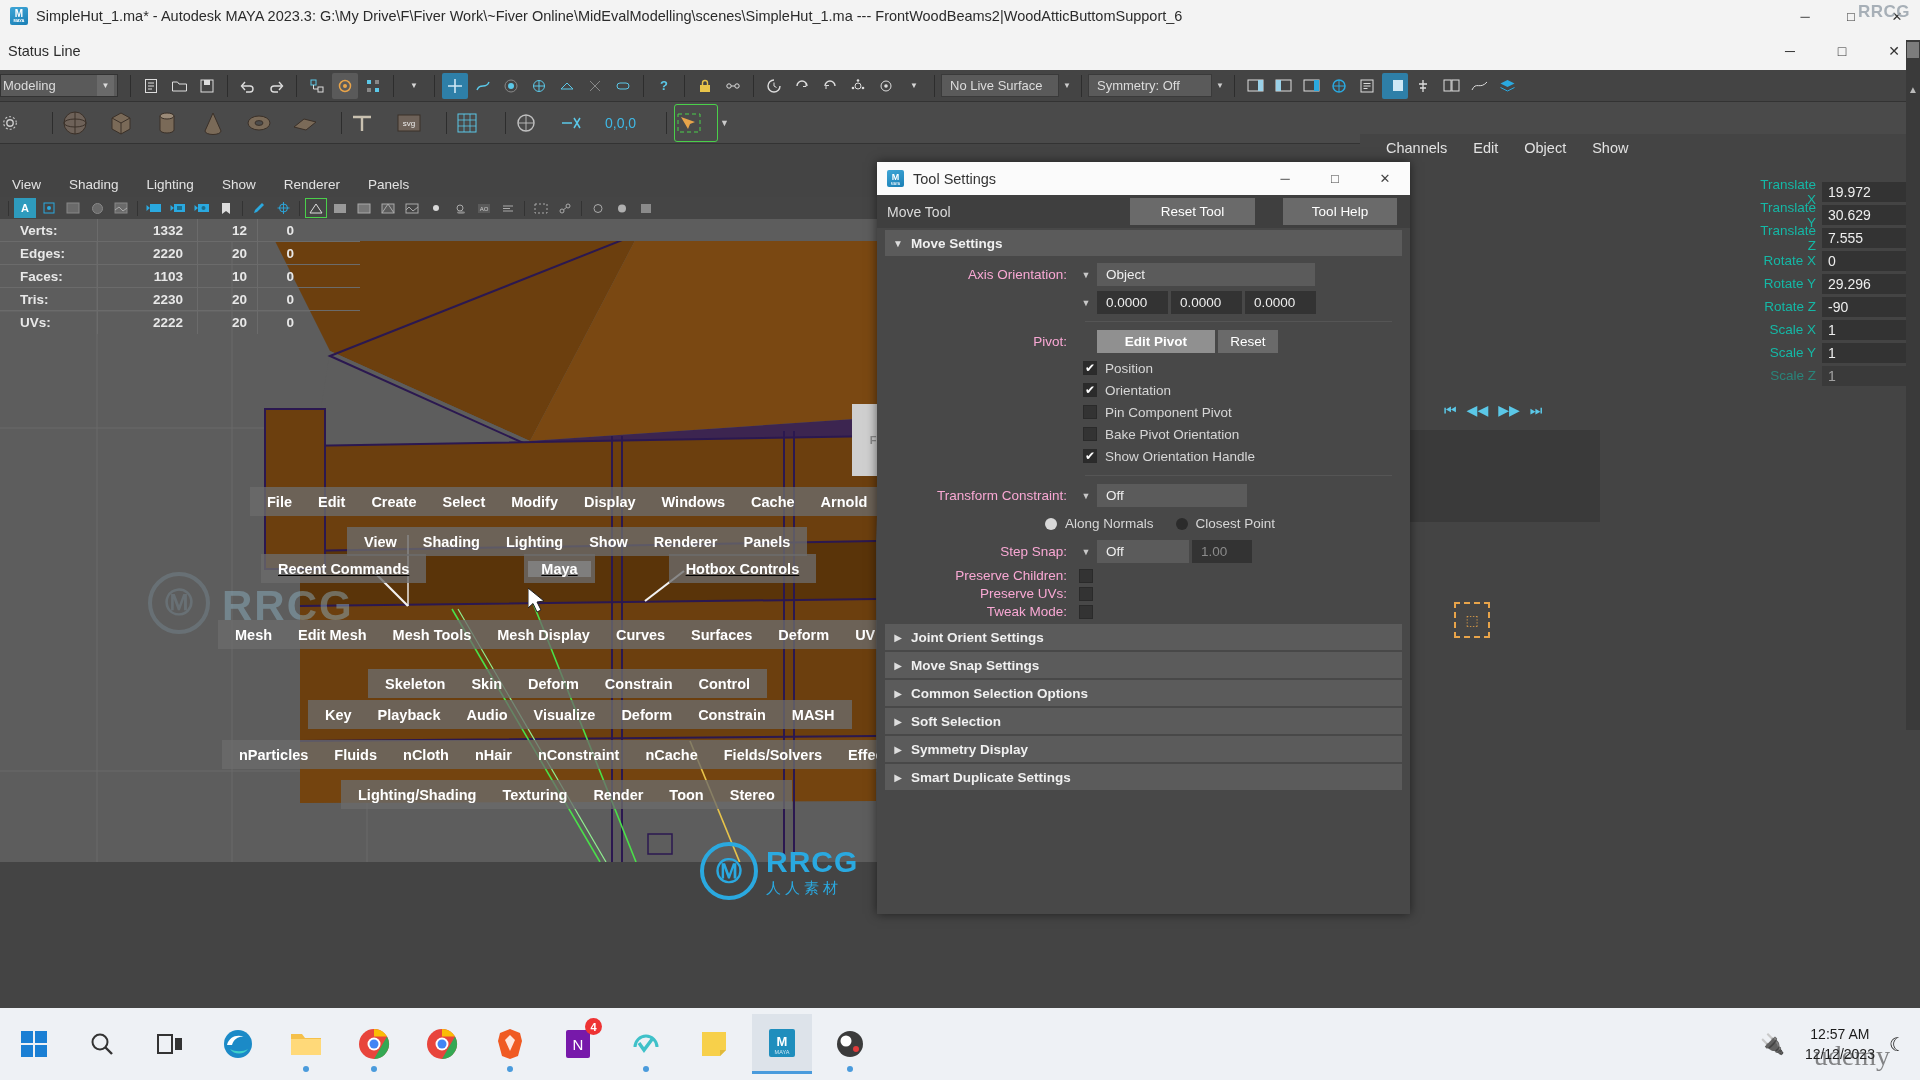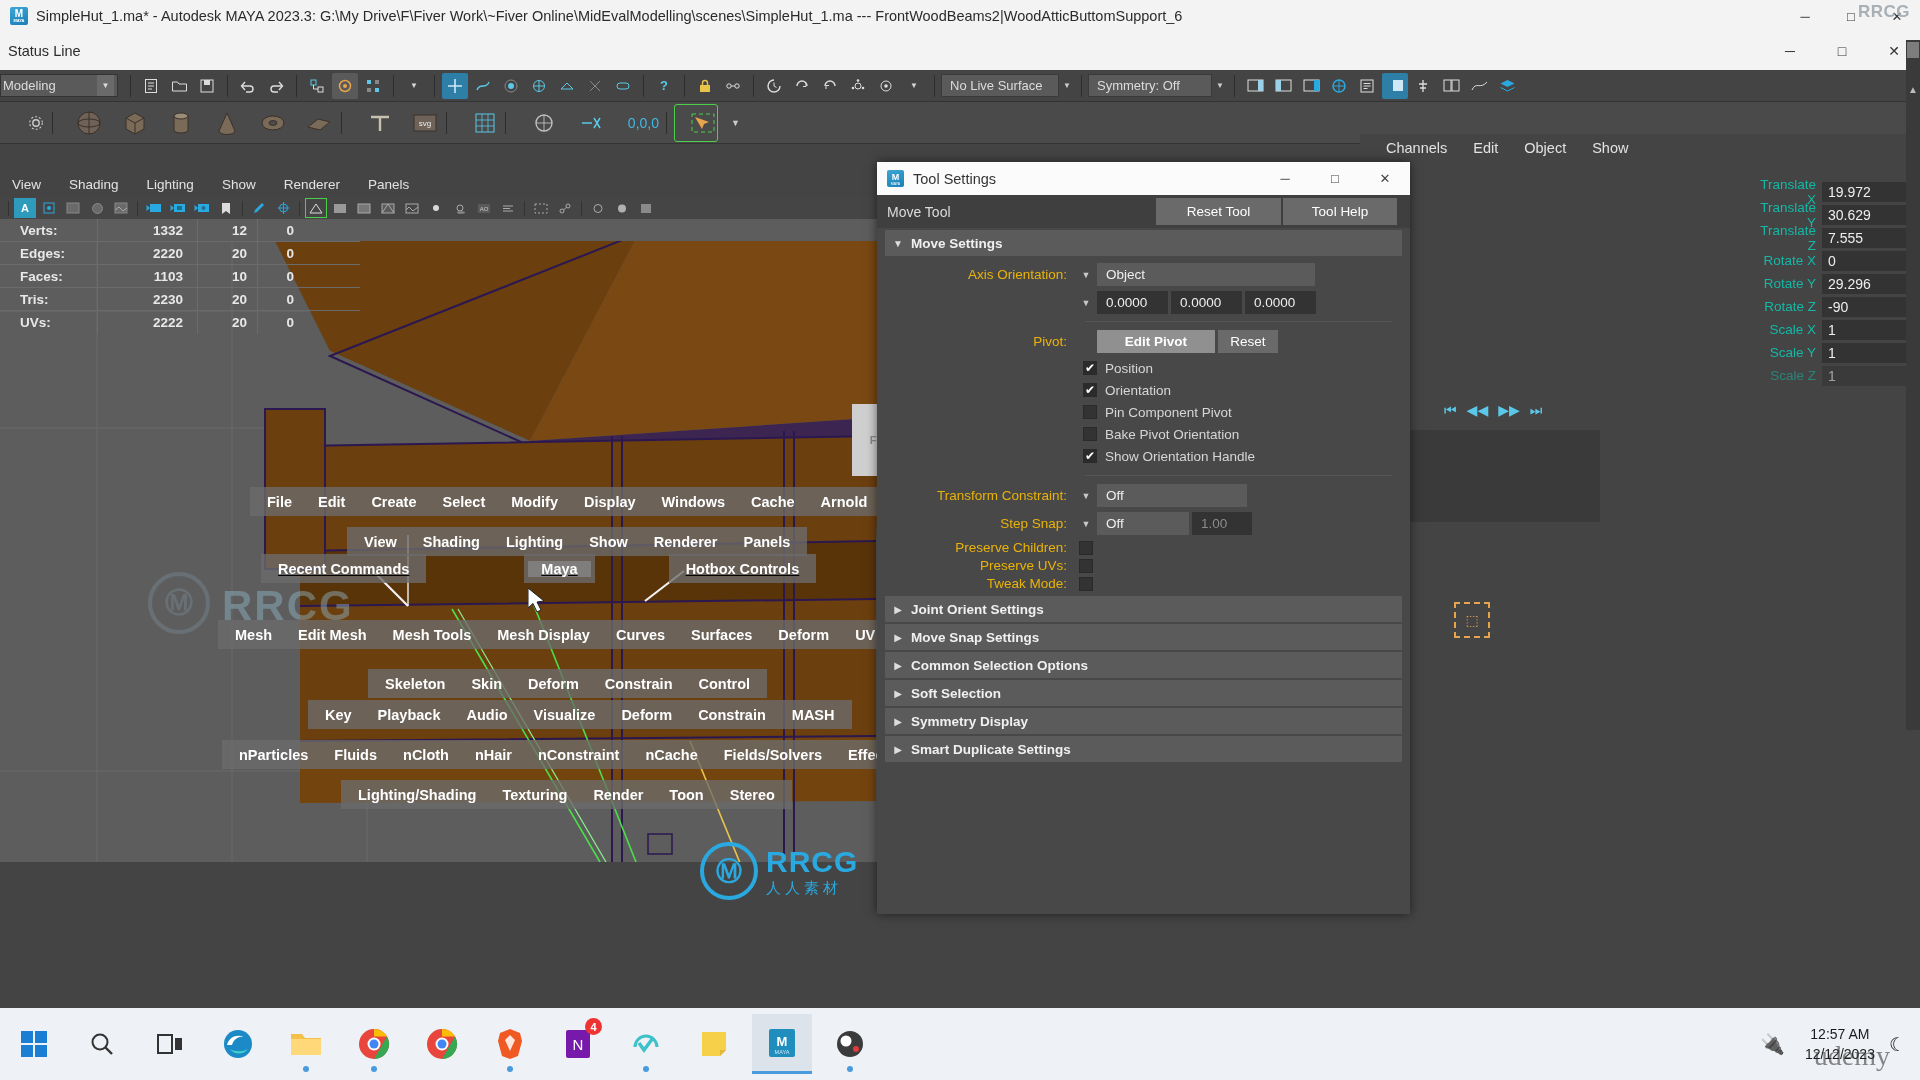--- a/index.html
+++ b/index.html
@@ -50,21 +50,21 @@
   .field-flat{ height:23px; background:#5a5a5a; border:1px solid #3a3a3a;
      color:#dcdcdc; font-size:13px; display:flex; align-items:center;
      padding:0 8px; }
   .small-arrow{ width:16px; height:23px; display:flex; align-items:center;
      justify-content:center; color:#ccc; font-size:8px; }
 
   
   #shelf{ background:#4a4a4a; height:42px; display:flex; align-items:center;
      border-bottom:1px solid #333; }
   .shelf-icon{ width:44px; height:38px; margin:0 1px; display:flex;
-     align-items:center; justify-content:flex-end; }
+     align-items:center; justify-content:flex-start; }
 
   
   #chan-menubar{ position:absolute; right:0; top:102px; width:560px; height:28px;
      background:#444; display:flex; align-items:center; }
   #chan-menubar span{ color:#e2e2e2; font-size:14.5px; margin-right:26px; }
   #chan-menubar span:first-child{ margin-left:26px; }
 
   
   #viewport{ position:absolute; left:0; top:140px; width:1408px; height:690px;
      background:#5d5d5d; overflow:hidden; }
@@ -116,30 +116,30 @@
   #ts-title .ic{ width:17px; height:17px; margin:0 9px 0 10px; border-radius:2px;
      background:linear-gradient(160deg,#3ea5d6,#1a7fb5); color:#fff; font-size:9px;
      display:flex; align-items:center; justify-content:center; flex-direction:column;}
   #ts-title .ic b{font-size:9px;} #ts-title .ic i{font-size:3.5px;font-style:normal;}
   #ts-title .t{ font-size:14.5px; color:#333; }
   #ts-title .btns{ margin-left:auto; display:flex; }
   #ts-title .btns div{ width:50px; height:33px; display:flex; align-items:center;
      justify-content:center; color:#444; font-size:13px; }
   #ts-subbar{ height:33px; background:#3f3f3f; display:flex; align-items:center; }
   #ts-subbar .nm{ color:#dcdcdc; font-size:14px; padding-left:10px; }
-  #ts-subbar .b{ margin-left:auto; }
+  #ts-subbar .b{ margin-left:auto;gap:26px; }
   .ts-btn{ height:27px; background:#6a6a6a; color:#fff; font-size:13.5px;
      display:inline-flex; align-items:center; justify-content:center; }
   .sect{ height:26px; background:#5b5b5b; display:flex; align-items:center;
      margin:2px 8px 0 8px; }
   .sect .tri{ width:26px; text-align:center; color:#ddd; font-size:10px; }
   .sect .lbl{ color:#f0f0f0; font-size:13.5px; font-weight:bold; }
   .ts-body{ padding:6px 8px 0 8px; }
   .row{ display:flex; align-items:center; min-height:25px; margin-bottom:3px; }
-  .row .lab{ width:190px; text-align:right; color:#eab308; font-size:13.5px;
+  .row .lab{ width:190px; text-align:right; color:#f9a8d4; font-size:13.5px;
      padding-right:8px; }
   .row .dd{ width:22px; text-align:center; color:#c8c8c8; font-size:9px; }
   .inp{ height:23px; background:#5b5b5b; border:none; color:#eee; font-size:13.5px;
      display:flex; align-items:center; padding-left:9px; }
   .inpd{ height:23px; background:#333333; color:#eee; font-size:13.5px;
      display:flex; align-items:center; padding-left:9px; }
   .inpd.dis{ color:#8b8b8b; }
   .cbx{ width:14px; height:14px; background:#333; border:1px solid #2a2a2a;
      display:inline-flex; align-items:center; justify-content:center; }
   .cbx.on{ background:#2b2b2b; color:#fff; font-size:12px; line-height:1; }
@@ -1017,20 +1017,26 @@
       </div>
 
       <div class="divln" style="margin-top:8px;"></div>
 
       <div class="row">
         <div class="lab">Transform Constraint:</div>
         <div class="dd">▼</div>
         <div class="inp" style="width:150px;">Off</div>
       </div>
 
+      <div class="row" style="padding-left:160px;">
+        <span class="rad on"></span>
+        <span class="tx" style="color:#d6d6d6;font-size:13.5px;margin:0 22px 0 8px;">Along Normals</span>
+        <span class="rad"></span>
+        <span class="tx" style="color:#d6d6d6;font-size:13.5px;margin-left:8px;">Closest Point</span>
+      </div>
 
       <div class="row">
         <div class="lab">Step Snap:</div>
         <div class="dd">▼</div>
         <div class="inp" style="width:92px;margin-right:3px;">Off</div>
         <div class="inpd dis" style="width:60px;">1.00</div>
       </div>
 
       <div class="row" style="min-height:17px;margin-bottom:1px;">
         <div class="lab">Preserve Children:</div>

